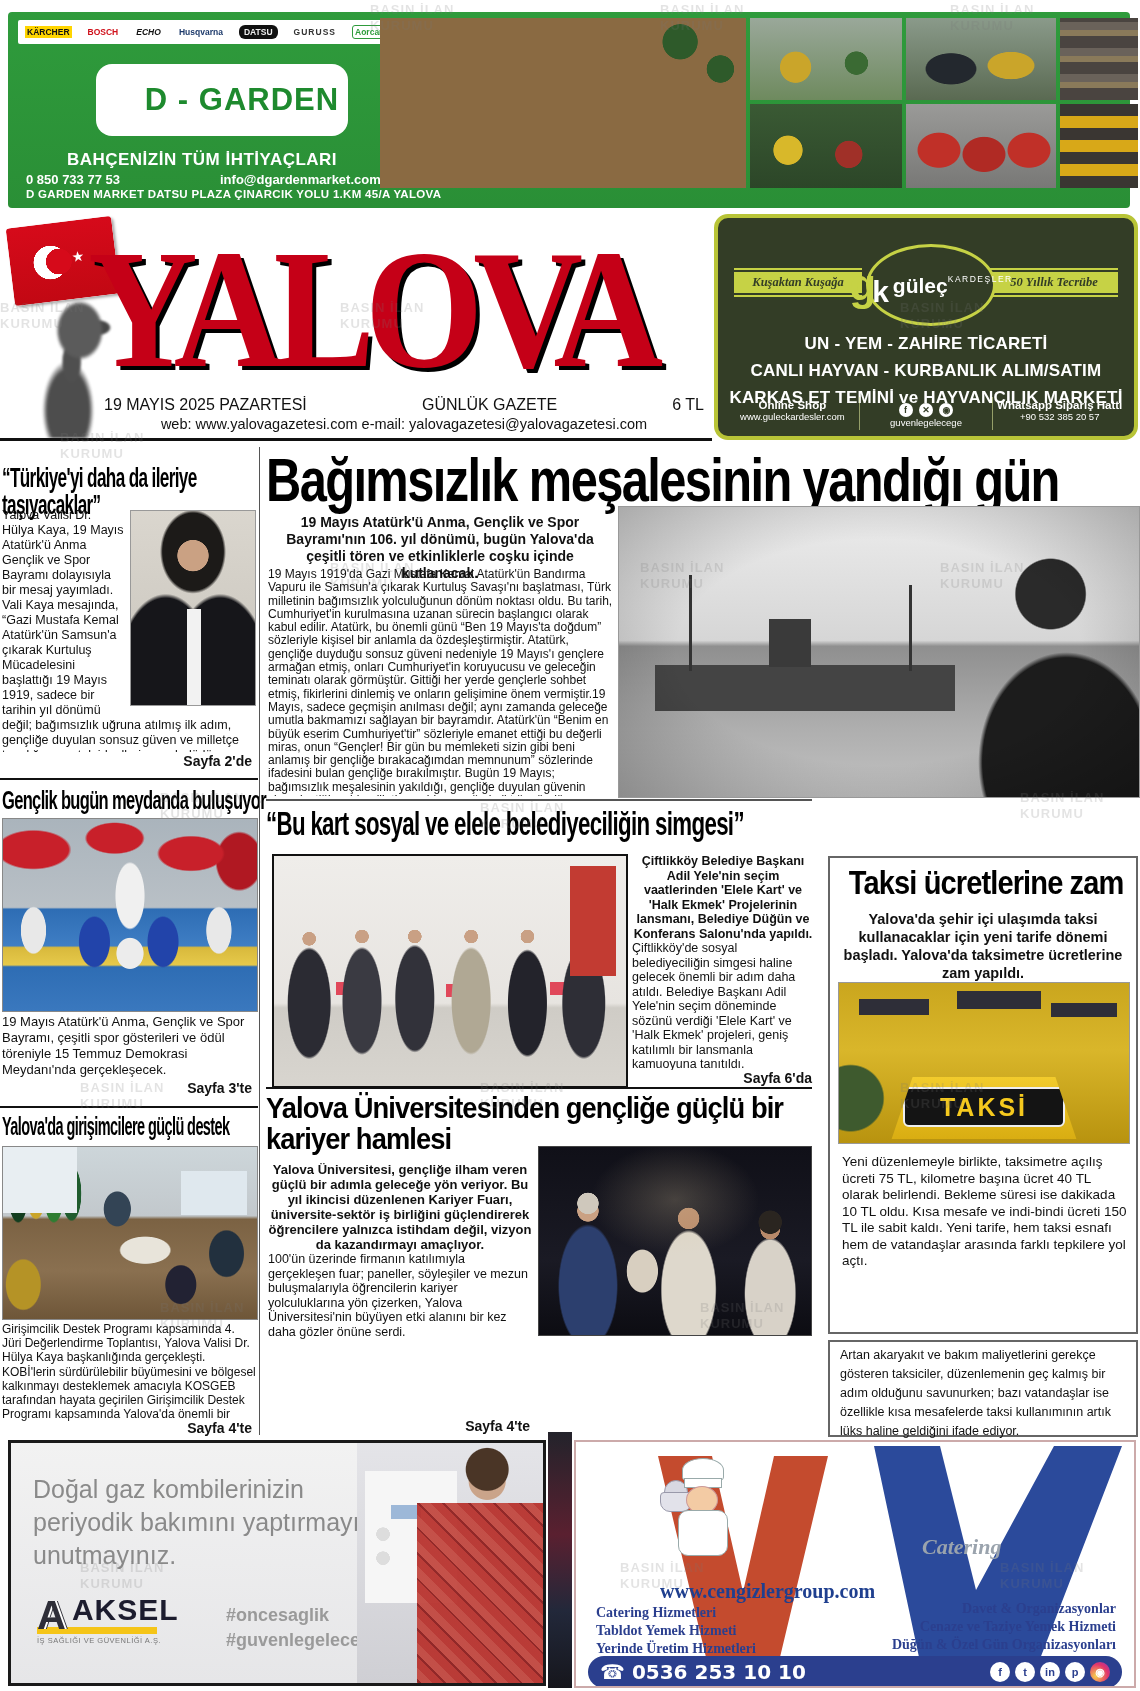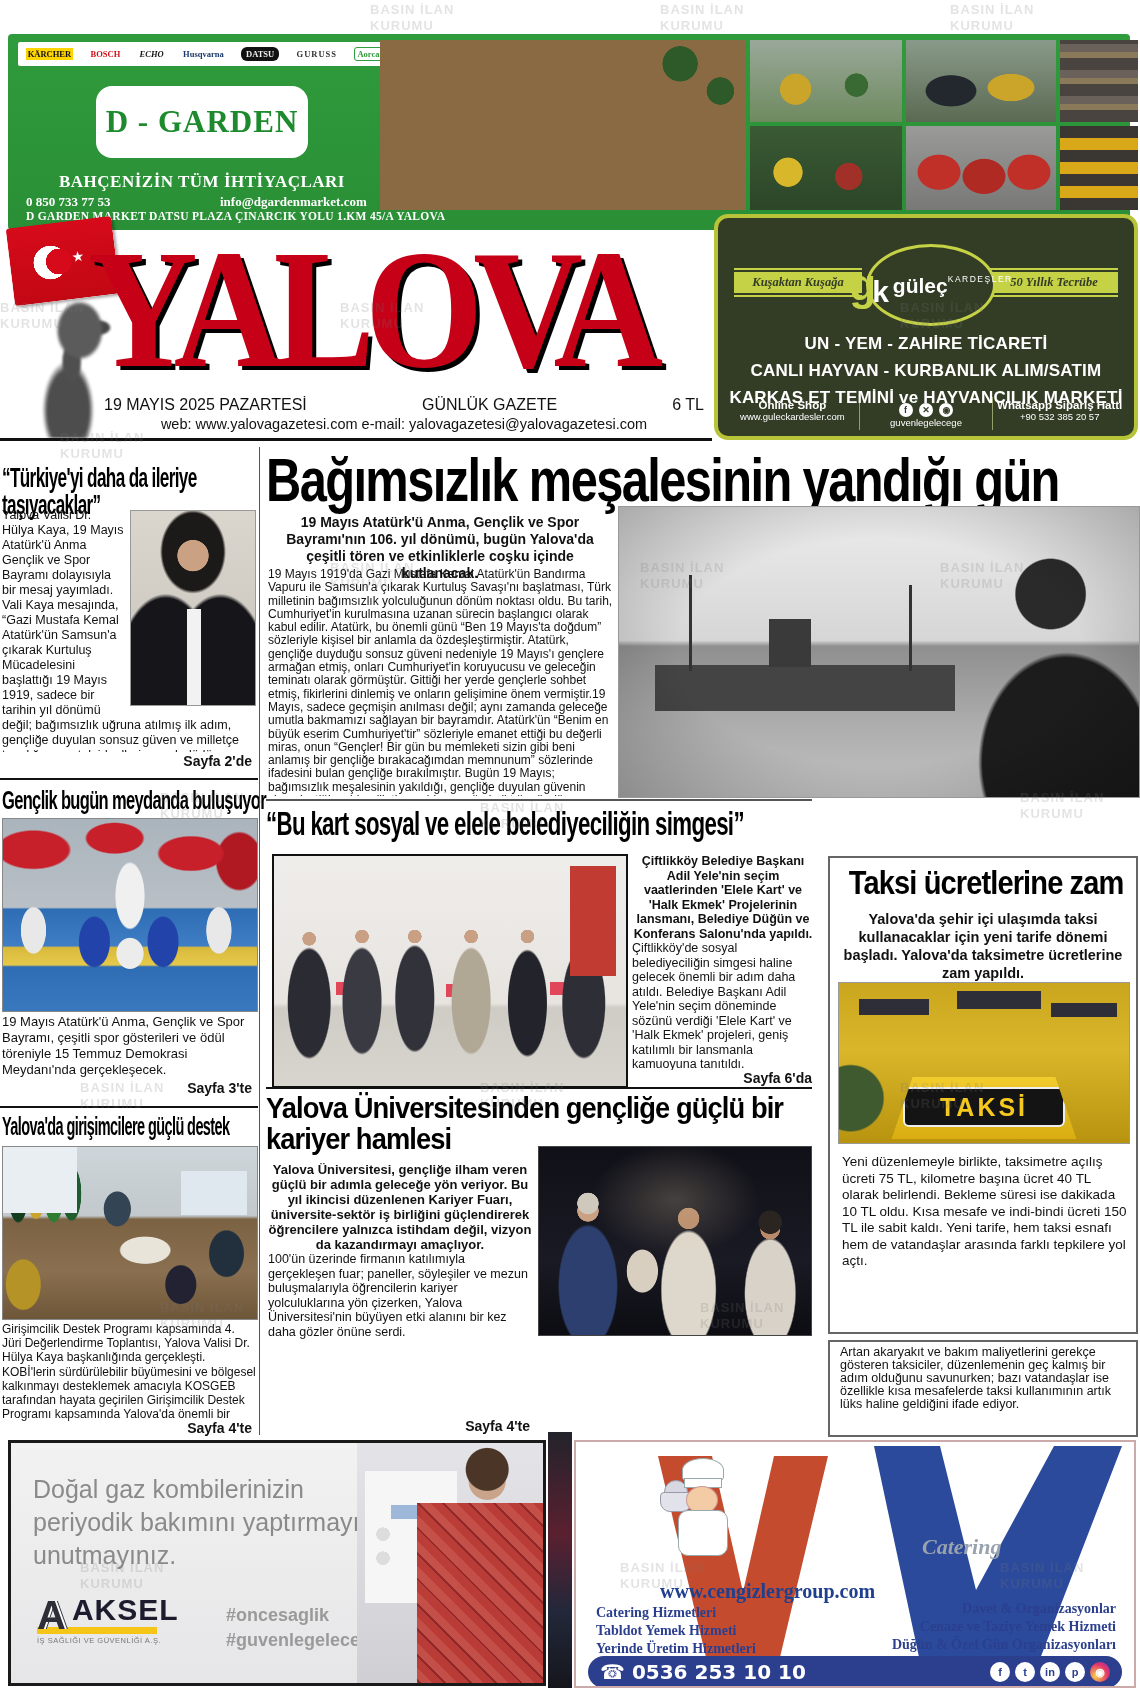--- a/index.html
+++ b/index.html
@@ -4,32 +4,32 @@
 <style>
   html,body{margin:0;padding:0;background:#9a9a9a;}
   .page{position:relative;width:1140px;height:1691px;background:#fff;overflow:hidden;
         font-family:"Liberation Sans",sans-serif;color:#111;}
   .abs{position:absolute;}
   .ph{position:absolute;background-repeat:no-repeat;background-color:#ccc;overflow:hidden;}
   .rule{position:absolute;background:#111;}
   .wm{position:absolute;color:#777;opacity:.20;font-weight:bold;font-size:13px;
       white-space:pre-line;z-index:40;pointer-events:none;line-height:1.25;letter-spacing:1px;}
   
-  .topad{left:8px;top:34px;width:1122px;height:196px;background:linear-gradient(180deg,#2f9b3c,#2a8f36);border-radius:4px;font-family:Liberation Serif, serif;}
+  .topad{left:8px;top:12px;width:1122px;height:196px;background:linear-gradient(180deg,#2f9b3c,#2a8f36);border-radius:4px;}
   .brandbar{position:absolute;left:10px;top:8px;width:384px;height:24px;background:#fff;display:flex;align-items:center;justify-content:space-around;border-radius:2px;overflow:hidden;}
   .brand{font-size:8.5px;font-weight:bold;white-space:nowrap;padding:1px 2px;}
   .b0{background:#ffd500;color:#111;}
   .b1{color:#d0101a;}
   .b2{color:#111;font-style:italic;}
   .b3{color:#1d3a6b;}
   .b4{background:#111;color:#eee;border-radius:6px;padding:2px 5px;}
   .b5{color:#333;letter-spacing:1px;}
   .b6{color:#2f9b3c;border:1px solid #2f9b3c;border-radius:3px;}
   .dlogo{position:absolute;left:88px;top:52px;width:212px;height:72px;background:#fff;border-radius:16px;
-         display:flex;align-items:center;justify-content:center;font-size:31px;font-weight:bold;color:#1e8a2e;letter-spacing:1px;}
+         display:flex;align-items:center;justify-content:center;font-size:31px;font-weight:bold;color:#1e8a2e;letter-spacing:1px;padding-left:40px;}
   .dslogan{position:absolute;left:36px;top:138px;width:316px;text-align:center;color:#fff;font-weight:bold;font-size:17px;letter-spacing:.5px;}
   .dphone{position:absolute;left:18px;top:160px;color:#fff;font-weight:bold;font-size:13px;}
   .demail{position:absolute;left:212px;top:160px;color:#fff;font-weight:bold;font-size:13px;}
   .daddr{position:absolute;left:18px;top:176px;color:#fff;font-weight:bold;font-size:11.5px;letter-spacing:.3px;}
   
   .flag{position:absolute;left:10px;top:222px;width:106px;height:78px;border-radius:4px;transform:rotate(-7deg);
         background:
           radial-gradient(circle 13px at 46% 50%, #d60a1a 98%, transparent),
           radial-gradient(circle 17px at 38% 50%, #fff 98%, transparent),
           linear-gradient(#d60a1a,#c20813);box-shadow:2px 2px 3px rgba(0,0,0,.35);}
@@ -333,21 +333,21 @@
       linear-gradient(180deg,#caa61e 0%,#d9b62a 42%,#b8930f 100%);">
       <div class="sign">
         <div class="signband">
             <span>TAKSİ</span>
           </div>
       </div>
     </div>
     <div class="bodytxt" style="position:absolute;left:12px;top:296px;width:286px;height:172px;font-size:13.5px;line-height:16.5px;">Yeni düzenlemeyle birlikte, taksimetre açılış ücreti 75 TL, kilometre başına ücret 40 TL olarak belirlendi. Bekleme süresi ise dakikada 10 TL oldu. Kısa mesafe ve indi-bindi ücreti 150 TL ile sabit kaldı. Yeni tarife, hem taksi esnafı hem de vatandaşlar arasında farklı tepkilere yol açtı.</div>
   </div>
   <div class="tbox" style="left:828px;top:1340px;width:310px;height:97px;">
-    <div class="bodytxt" style="margin:4px 10px;font-size:12.5px;line-height:13px;">Artan akaryakıt ve bakım maliyetlerini gerekçe gösteren taksiciler, düzenlemenin geç kalmış bir adım olduğunu savunurken; bazı vatandaşlar ise özellikle kısa mesafelerde taksi kullanımının artık lüks haline geldiğini ifade ediyor.</div>
+    <div class="bodytxt" style="margin:4px 10px;font-size:12.5px;line-height:19px;">Artan akaryakıt ve bakım maliyetlerini gerekçe gösteren taksiciler, düzenlemenin geç kalmış bir adım olduğunu savunurken; bazı vatandaşlar ise özellikle kısa mesafelerde taksi kullanımının artık lüks haline geldiğini ifade ediyor.</div>
   </div>
 
   <div class="rule" style="left:266px;top:1087px;width:546px;height:2px;"></div>
   <div class="abs" style="left:266px;top:1092px;width:546px;height:64px;">
     <div class="hl cond" style="width:602px;font-size:30px;line-height:31px;transform:scaleX(0.91);white-space:normal;">Yalova Üniversitesinden gençliğe güçlü bir kariyer hamlesi</div>
   </div>
   <div class="abs" style="left:268px;top:1162px;width:264px;height:256px;overflow:hidden;">
     <div class="boldlead" style="font-size:13px;line-height:15px;">Yalova Üniversitesi, gençliğe ilham veren güçlü bir adımla geleceğe yön veriyor. Bu yıl ikincisi düzenlenen Kariyer Fuarı, üniversite-sektör iş birliğini güçlendirerek öğrencilere yalnızca istihdam değil, vizyon da kazandırmayı amaçlıyor.</div>
     <div class="bodytxt" style="font-size:12.5px;line-height:14.5px;">100'ün üzerinde firmanın katılımıyla gerçekleşen fuar; paneller, söyleşiler ve mezun buluşmalarıyla öğrencilerin kariyer yolculuklarına yön çizerken, Yalova Üniversitesi'nin büyüyen etki alanını bir kez daha gözler önüne serdi.</div>
   </div>

